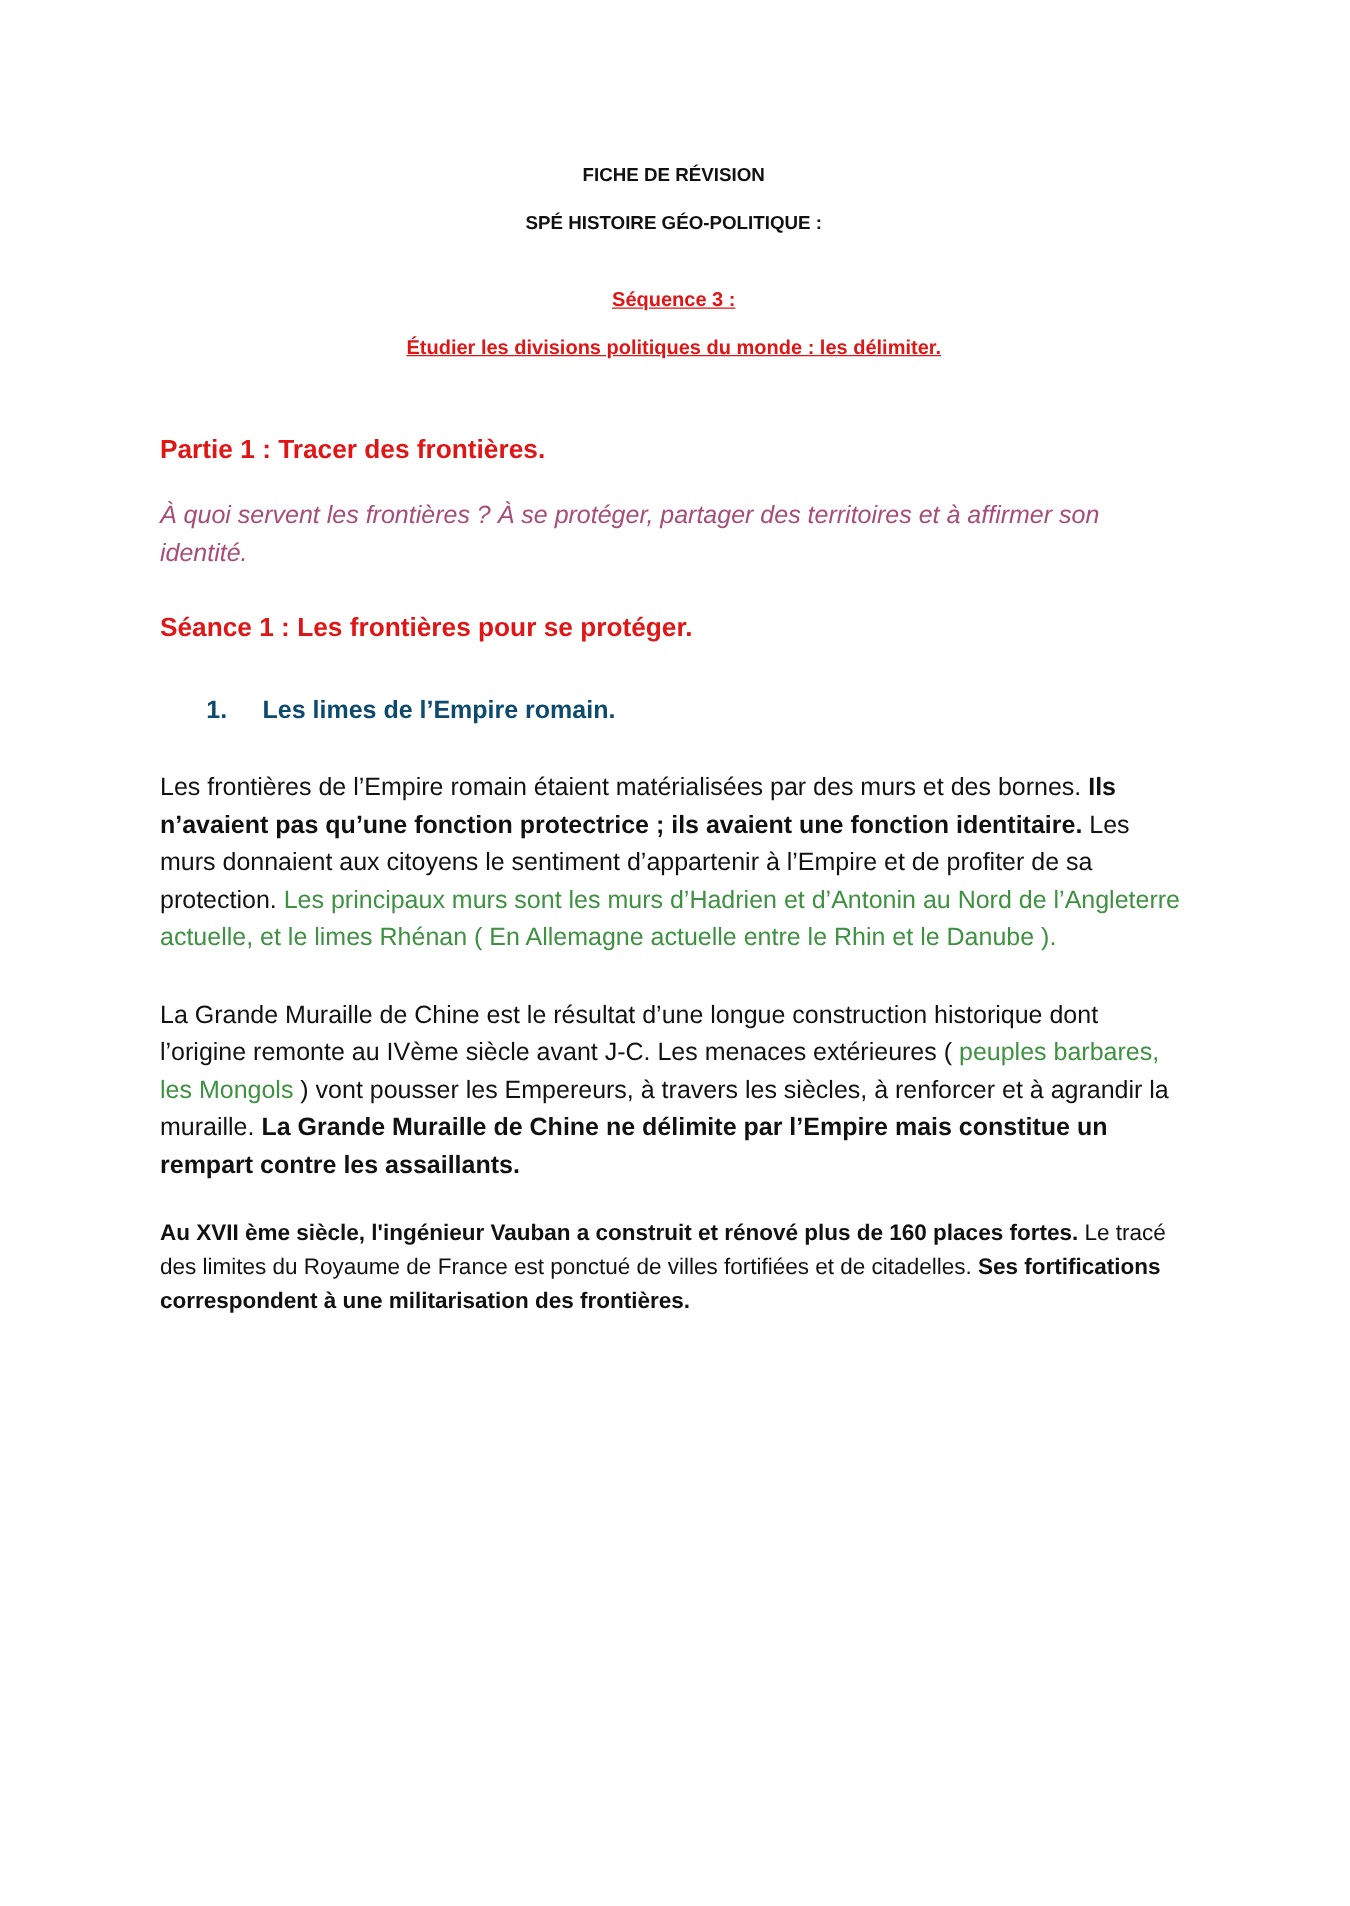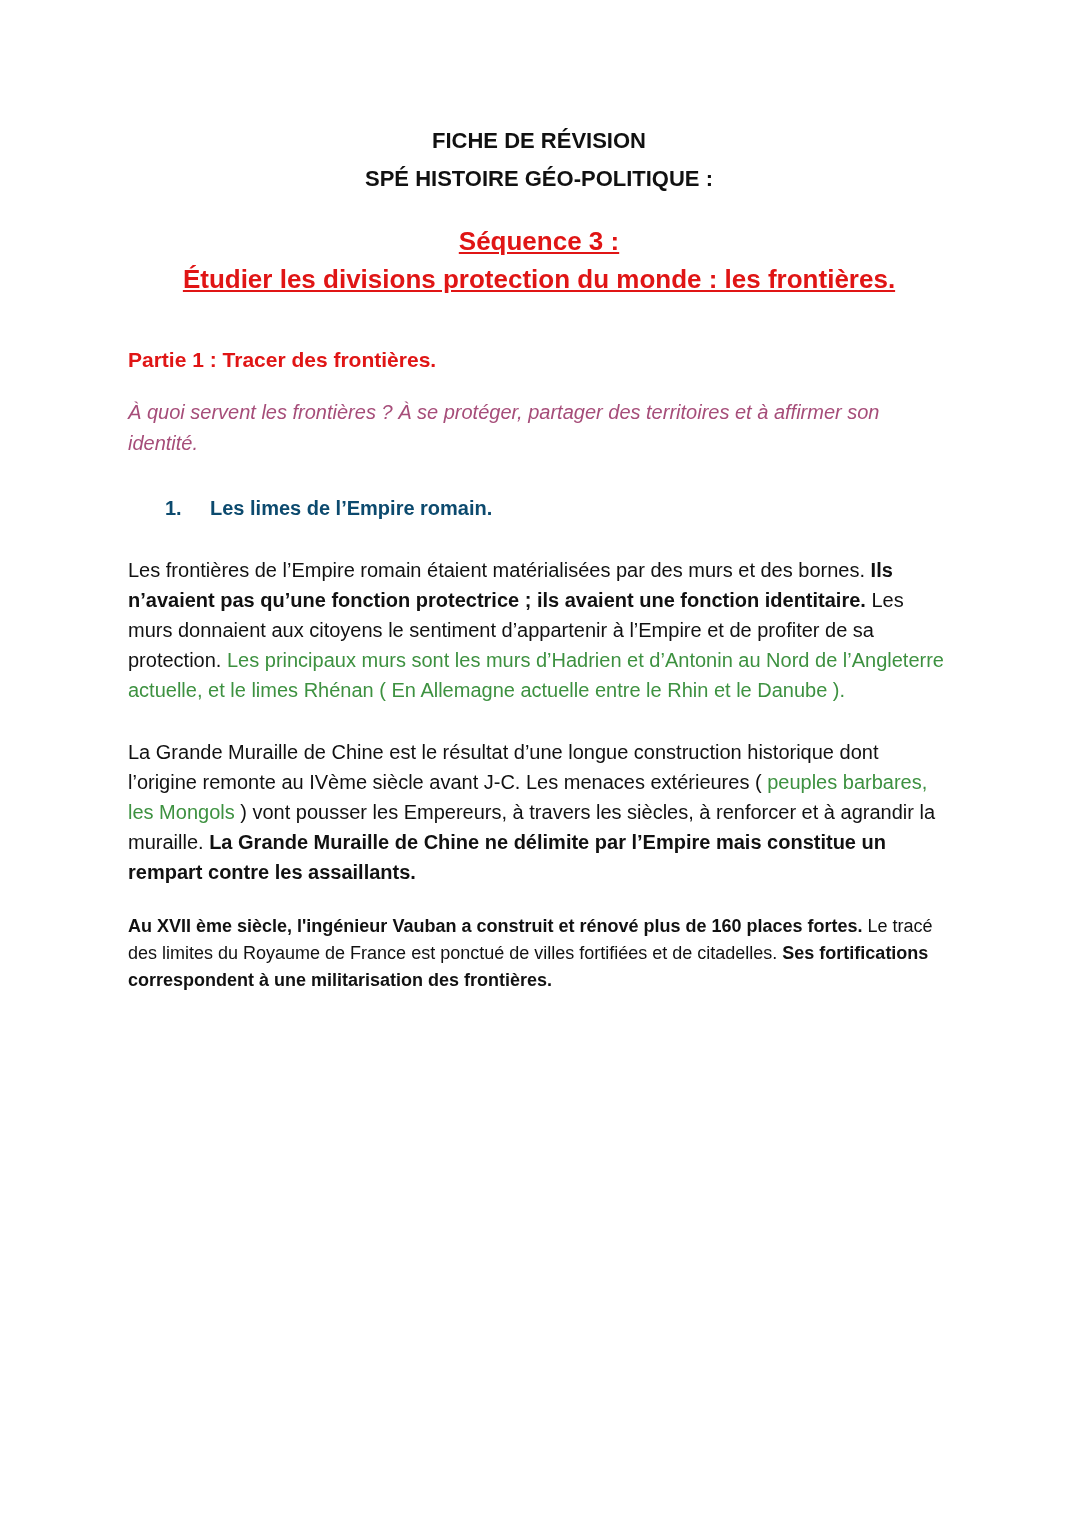--- a/index.html
+++ b/index.html
@@ -15,28 +15,28 @@
     box-sizing: border-box;
     padding: 122px 130px 60px 128px;
     font-family: "Liberation Sans", "DejaVu Sans", sans-serif;
     color: #111111;
     font-size: 20px;
     line-height: 30px;
   }
   .title-block {
     text-align: center;
     font-weight: bold;
-    font-size: 22px;
+    font-size: 15px;
     line-height: 38px;
     color: #111111;
   }
   .sequence-block {
     text-align: center;
     font-weight: bold;
-    font-size: 26px;
+    font-size: 16px;
     line-height: 38px;
     color: #e01515;
     margin-top: 24px;
   }
   .sequence-block div {
     text-decoration: underline;
   }
   .red-heading {
     color: #e01515;
     font-weight: bold;
@@ -82,27 +82,28 @@
 
 <div class="page">
 
   <div class="title-block">
     <div>FICHE DE RÉVISION</div>
     <div>SPÉ HISTOIRE GÉO-POLITIQUE :</div>
   </div>
 
   <div class="sequence-block">
     <div>Séquence 3 :</div>
-    <div>Étudier les divisions protection du monde : les frontières.</div>
+    <div>Étudier les divisions politiques du monde : les délimiter.</div>
   </div>
 
   <div class="red-heading">Partie 1 : Tracer des frontières.</div>
 
   <div class="intro-question">À quoi servent les frontières ? À se protéger, partager des territoires et à affirmer son identité.</div>
 
+  <div class="red-heading seance-heading">Séance 1 : Les frontières pour se protéger.</div>
 
 
   <div class="section-heading">
     <span class="num">1.</span><span>Les limes de l’Empire romain.</span>
   </div>
   <p class="body-par">
     <span class="run normal">Les frontières de l’Empire romain étaient matérialisées par des murs et des bornes. </span><span class="run bold">Ils n’avaient pas qu’une fonction protectrice ; ils avaient une fonction identitaire.</span><span class="run normal"> Les murs donnaient aux citoyens le sentiment d’appartenir à l’Empire et de profiter de sa protection. </span><span class="run green">Les principaux murs sont les murs d’Hadrien et d’Antonin au Nord de l’Angleterre actuelle, et le limes Rhénan ( En Allemagne actuelle entre le Rhin et le Danube ).</span>
   </p>
 
   <p class="body-par">

